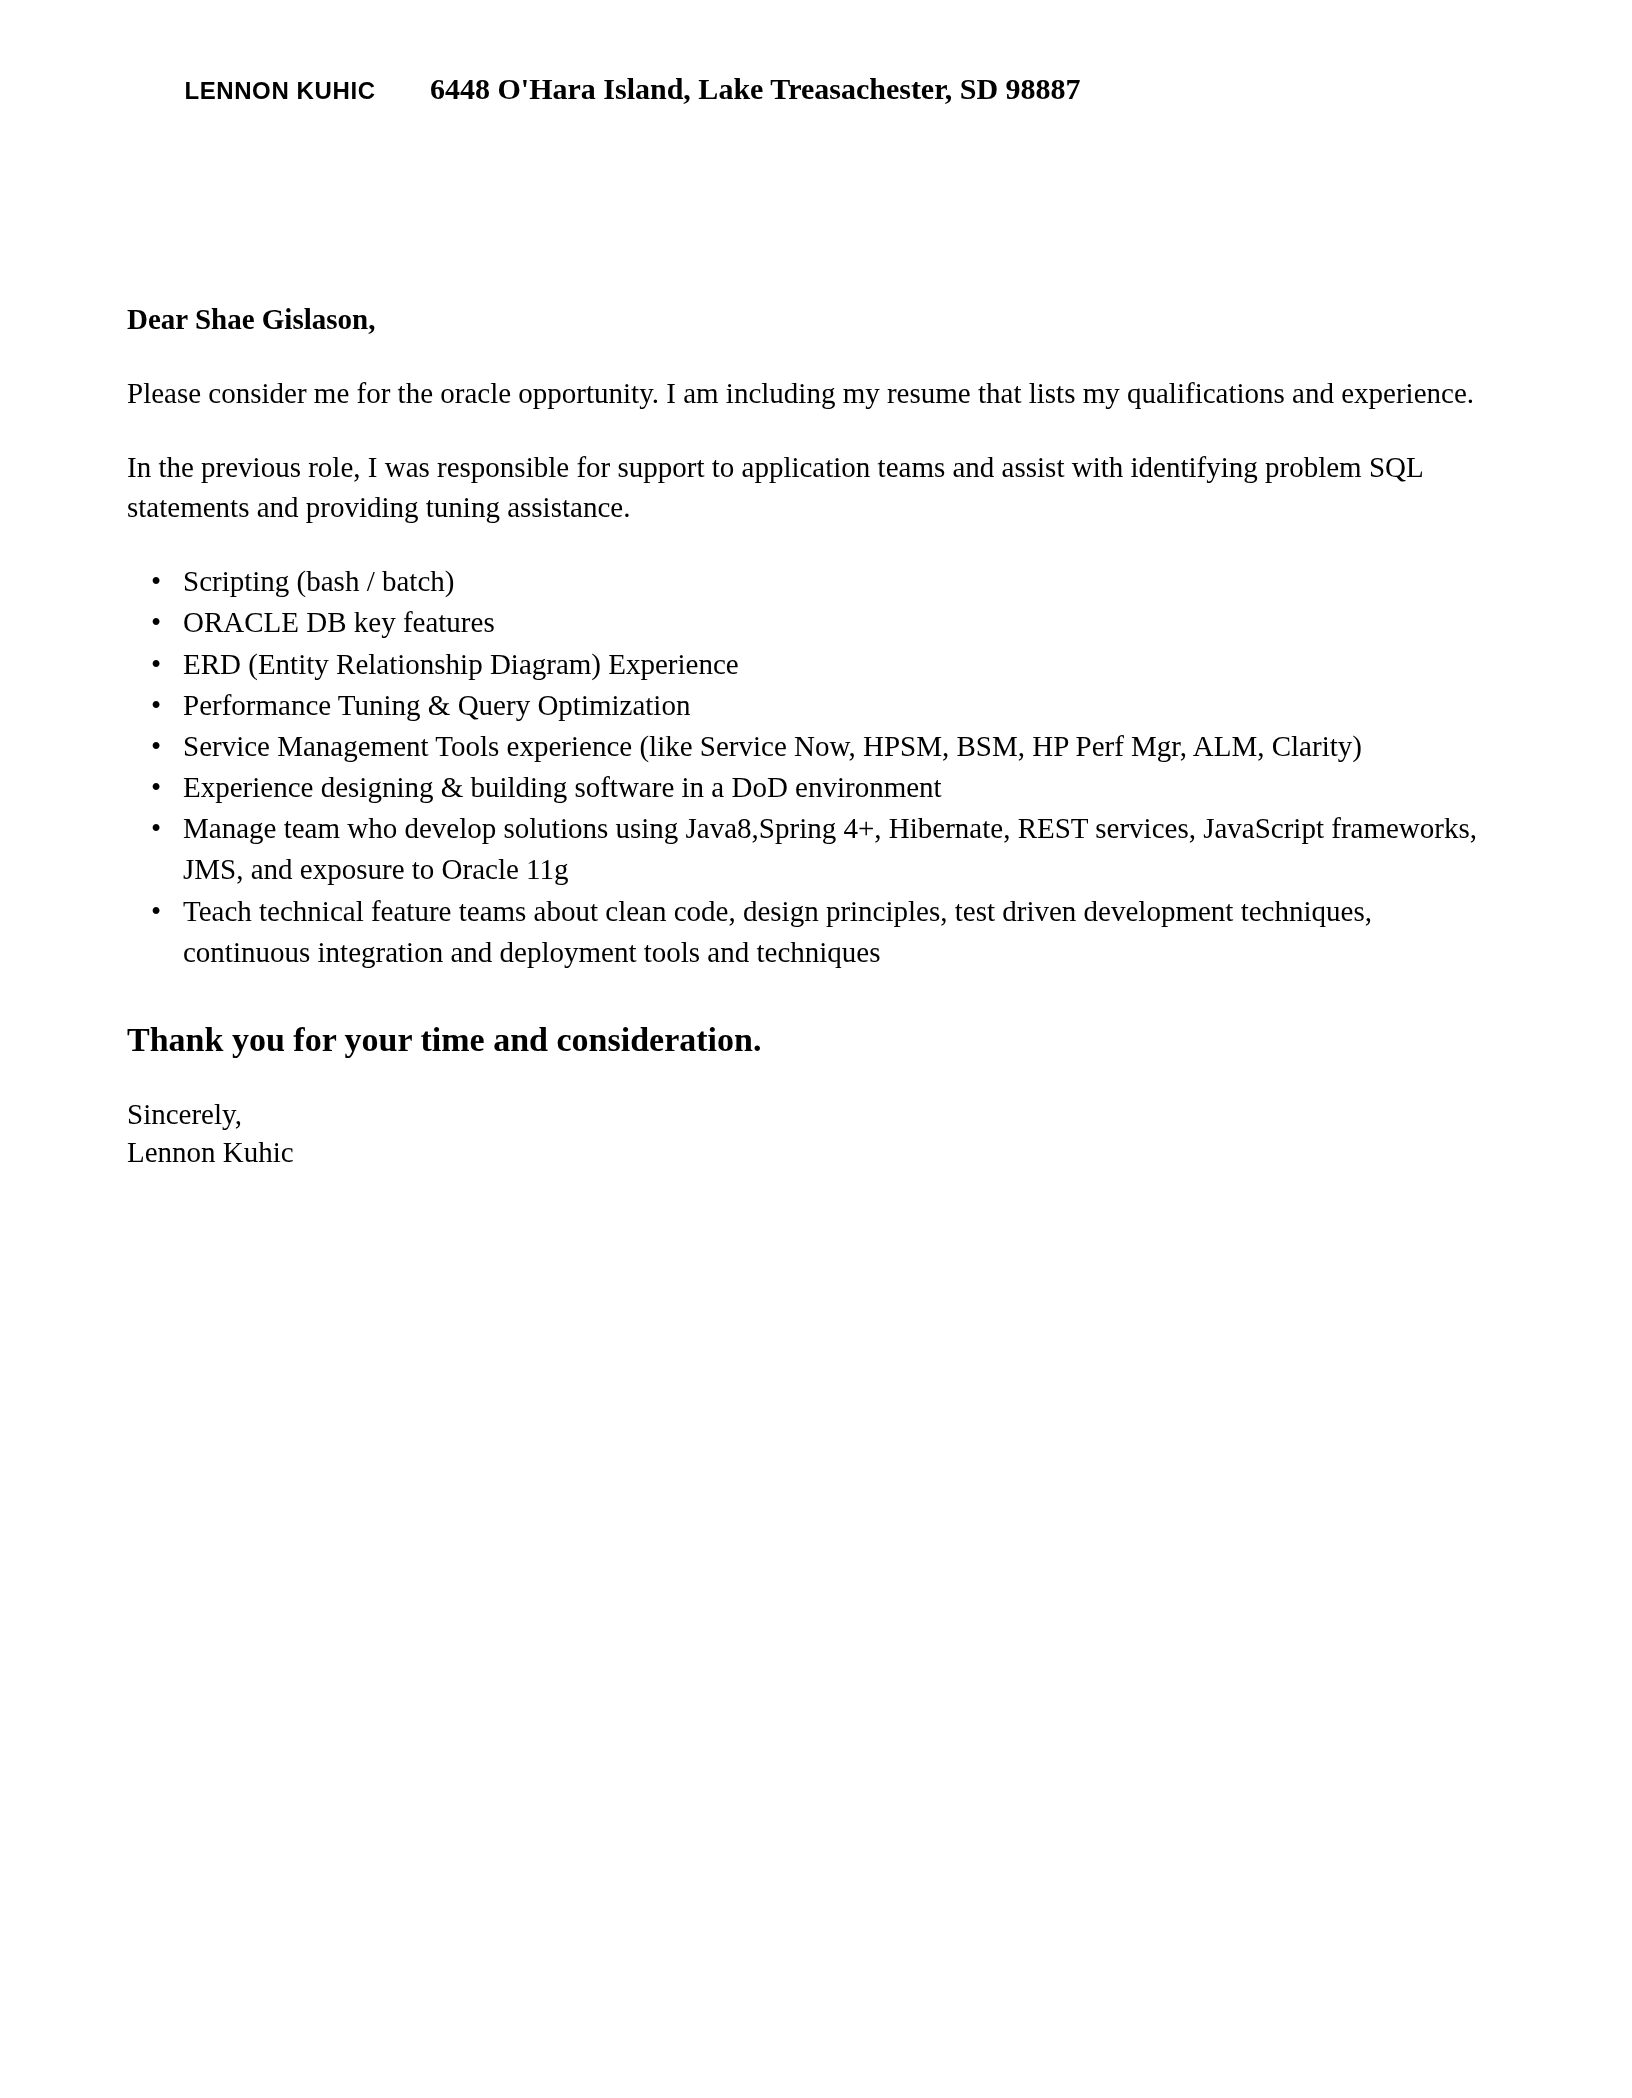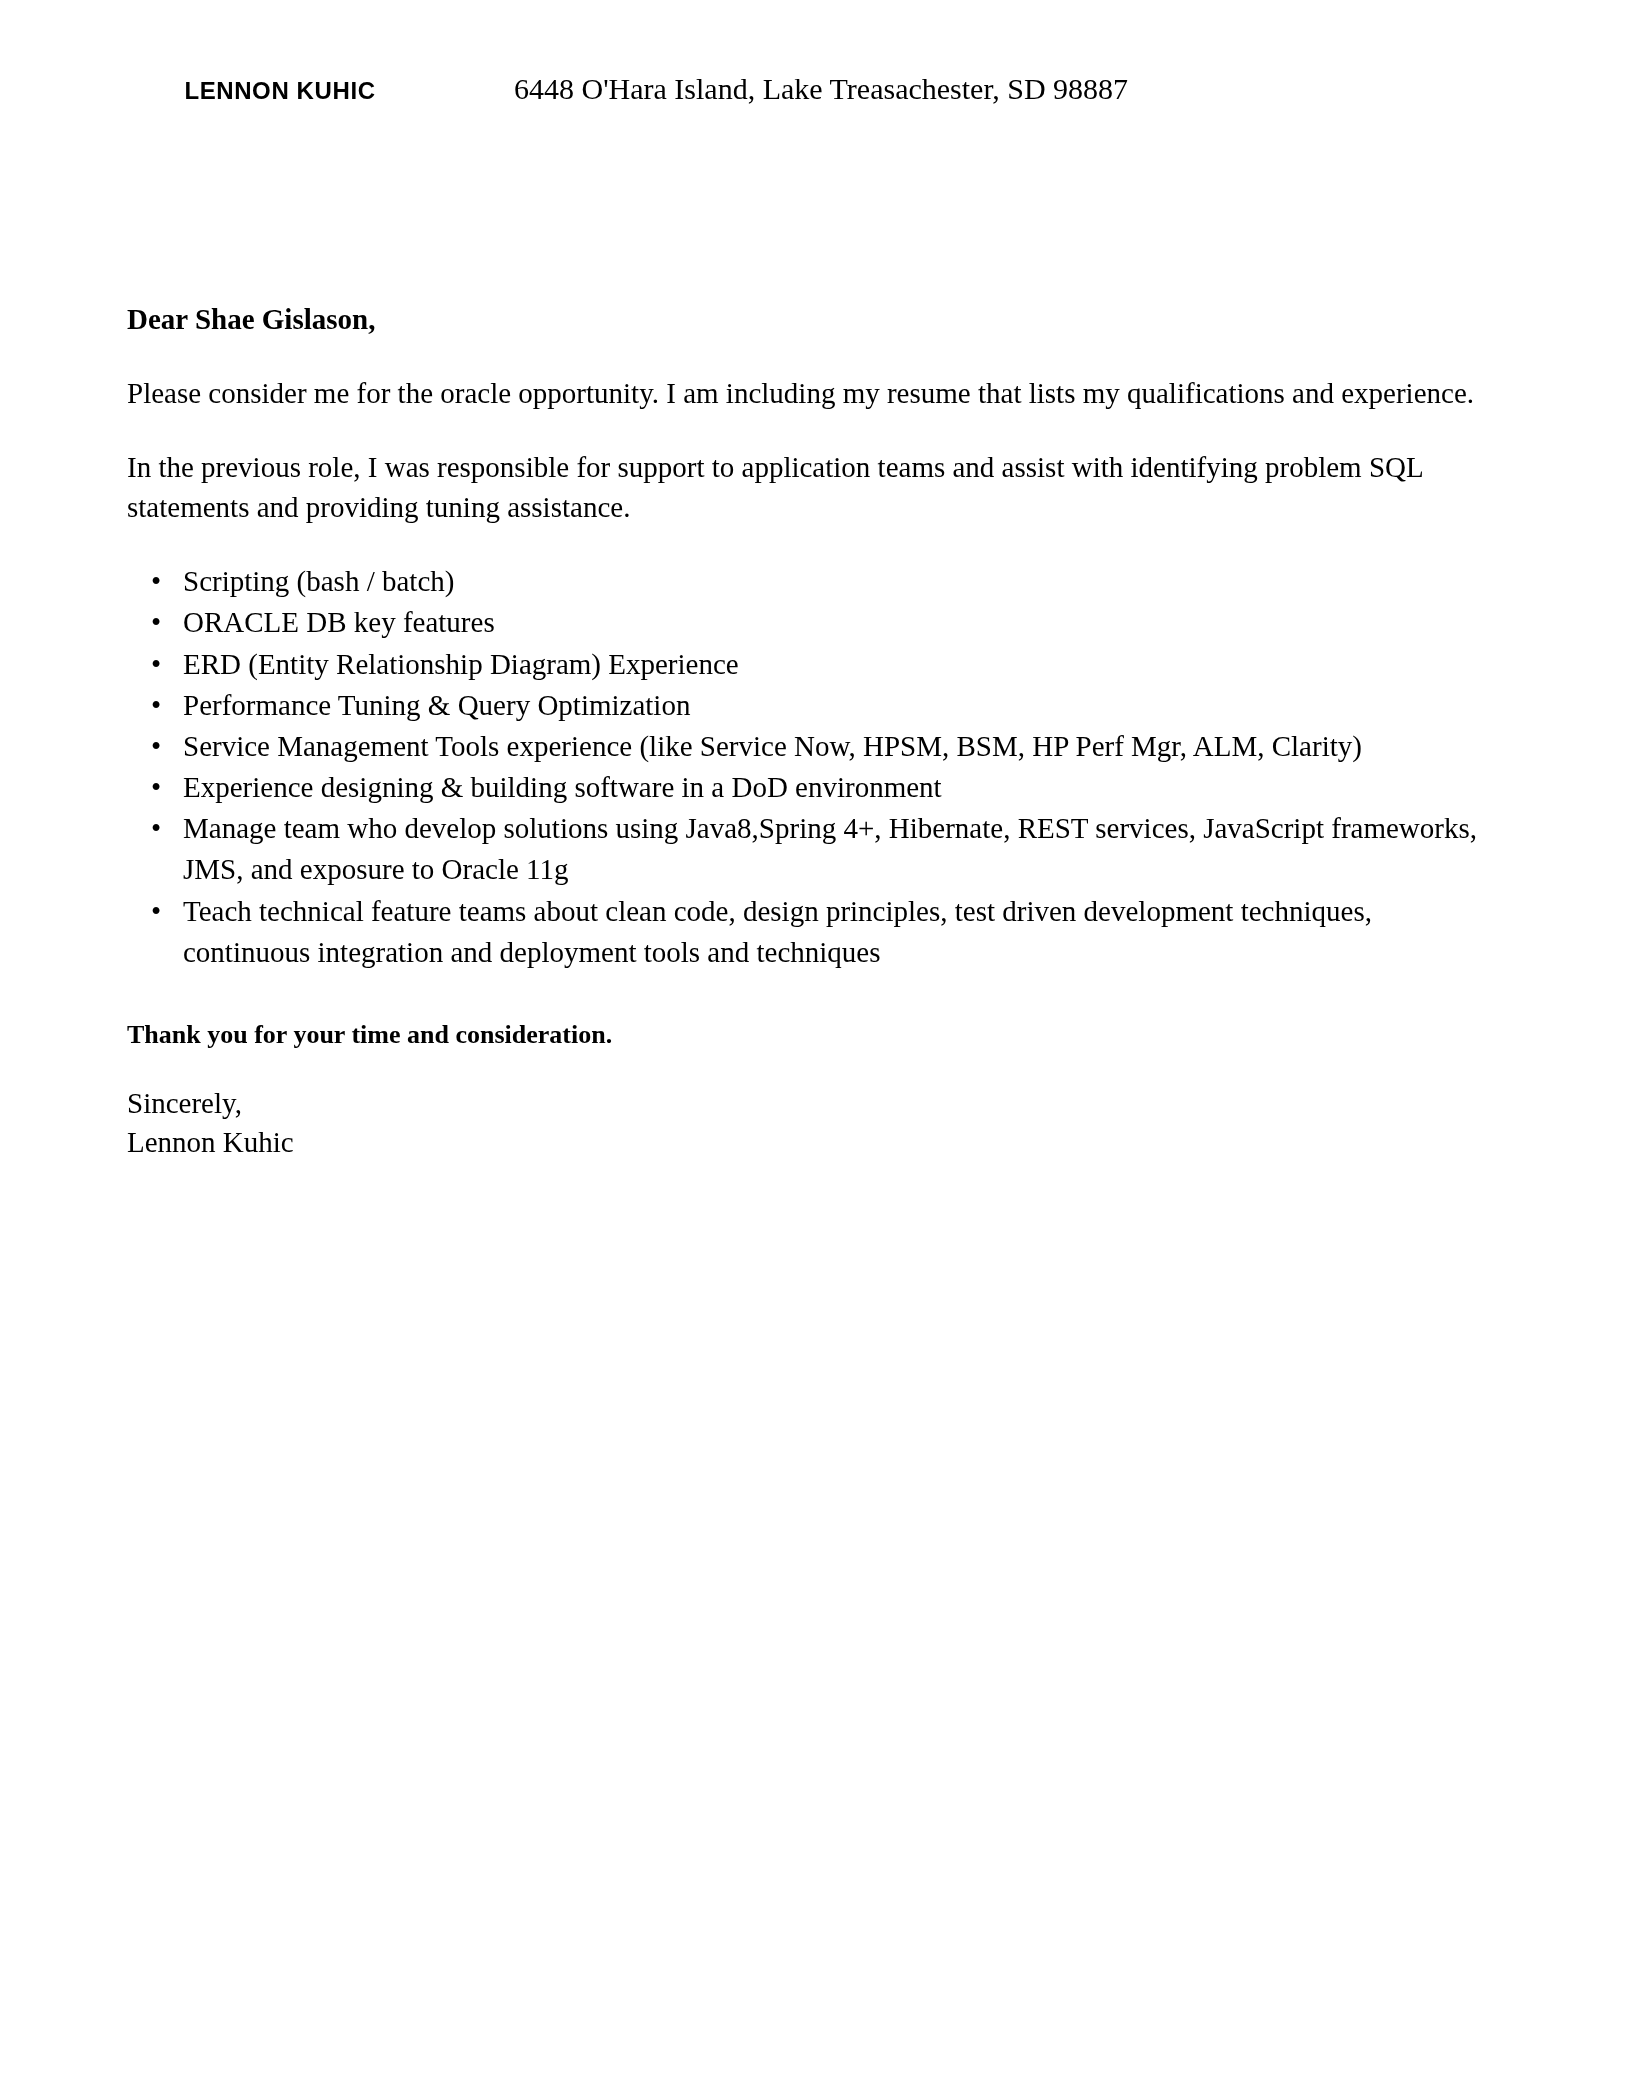--- a/index.html
+++ b/index.html
@@ -37,24 +37,23 @@
     width: 300px;
     margin-left: 130px;
     font-family: "Liberation Sans", "DejaVu Sans", sans-serif;
     font-weight: bold;
     font-size: 24px;
     letter-spacing: 0.6px;
     text-align: center;
     white-space: nowrap;
   }
   .header-address {
-    margin-left: 84px;
     font-family: "Liberation Serif", "DejaVu Serif", serif;
     font-size: 30px;
-    font-weight: normal;
+    font-weight: bold;
     white-space: nowrap;
   }
 
   
   .letter-body {
     position: absolute;
     top: 300px;
     left: 127px;
     width: 1350px;
   }
@@ -88,21 +87,21 @@
   .req-list li .bullet-dot {
     position: absolute;
     left: 24px;
     top: 0;
     font-size: 29px;
     line-height: 1.42;
   }
 
   .closing-bold {
     font-weight: bold;
-    font-size: 26px;
+    font-size: 34px;
     line-height: 1.35;
     margin: 44px 0 32px 0;
   }
 
   .signoff {
     font-size: 29px;
     line-height: 1.33;
     margin: 0;
   }
   .signoff div {

